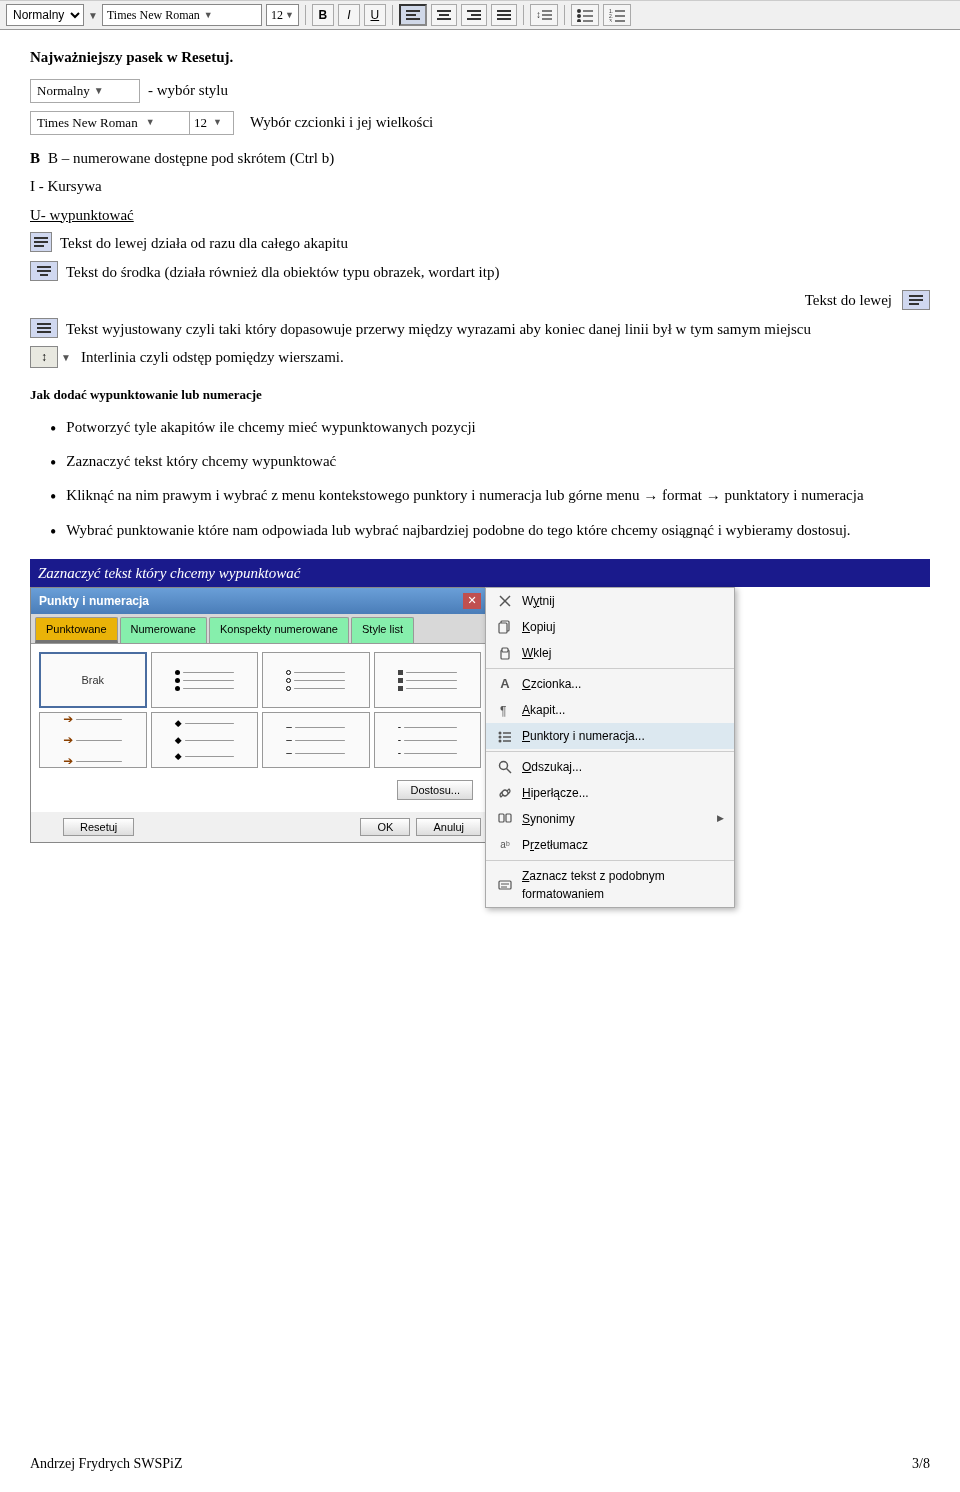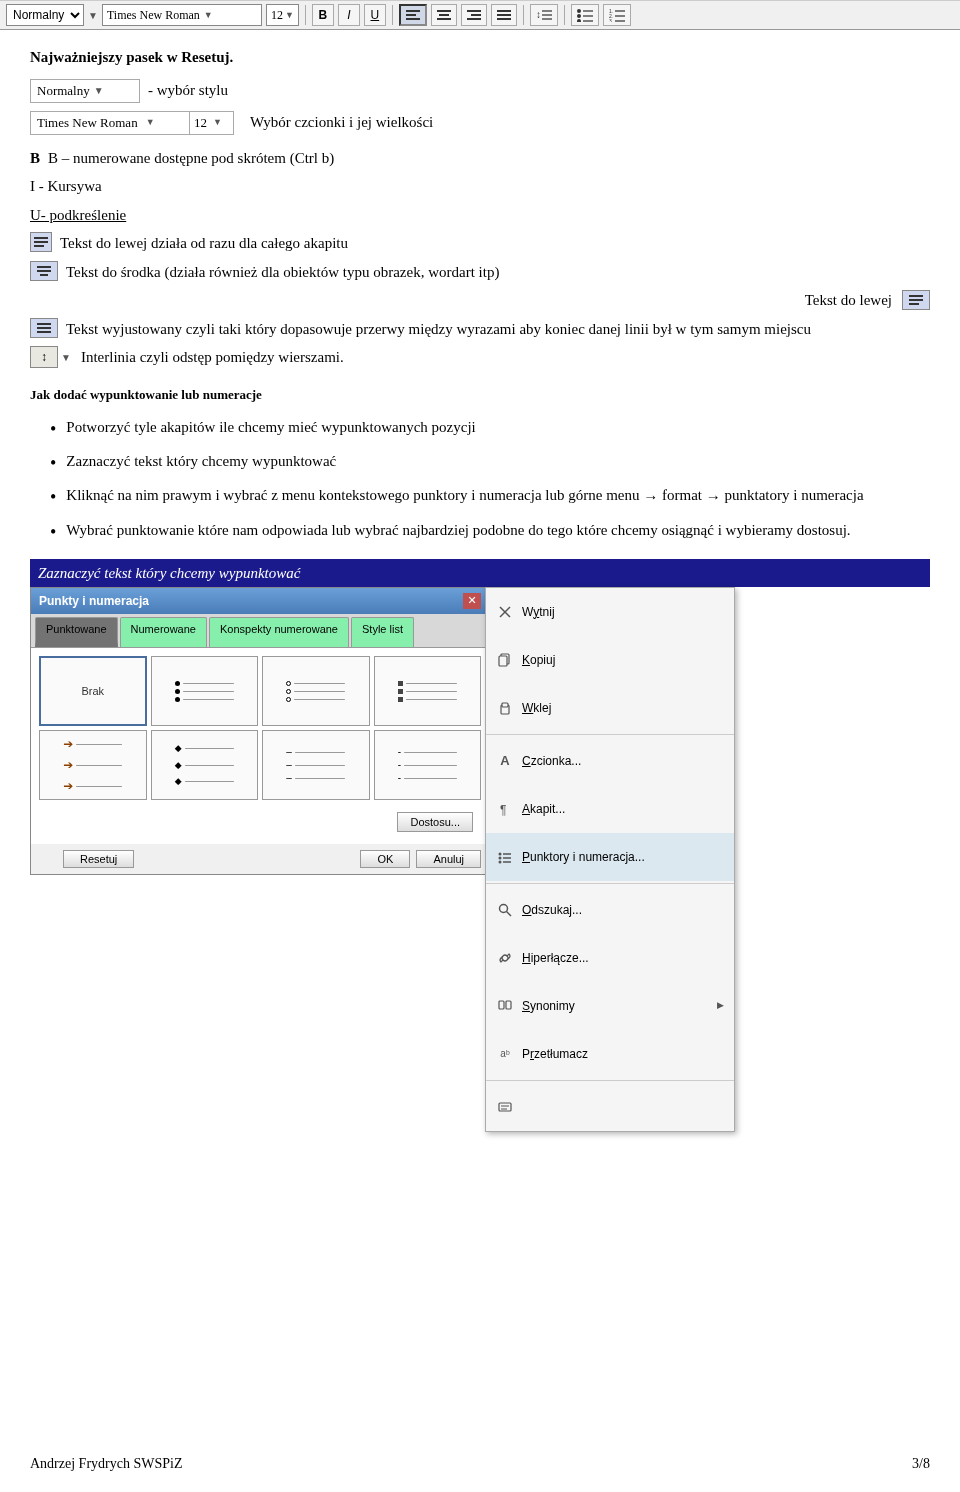--- a/index.html
+++ b/index.html
@@ -238,36 +238,36 @@
     .dialog-tab {
       background: #86efac;
       border: 1px solid #999;
       border-bottom: none;
       padding: 3px 10px;
       font-size: 11px;
       cursor: pointer;
       border-radius: 2px 2px 0 0;
     }
     .dialog-tab.active {
-      background: #737373;
-      border-bottom: 7px solid #737373;
+      background: #eab308;
+      border-bottom: 3px solid #737373;
     }
     .dialog-content {
       padding: 8px;
       background: #fff;
     }
     .bullet-grid {
       display: grid;
       grid-template-columns: repeat(4, 1fr);
       gap: 4px;
       margin-bottom: 8px;
     }
     .bullet-cell {
       border: 1px solid #999;
-      height: 70px;
+      height: 56px;
       display: flex;
       flex-direction: column;
       align-items: center;
       justify-content: center;
       cursor: pointer;
       padding: 16px;
       gap: 3px;
       background: #fafafa;
     }
     .bullet-cell.brak-cell {
@@ -350,21 +350,21 @@
       border: 1px solid #aaa;
       box-shadow: 2px 2px 6px rgba(0,0,0,0.3);
       width: 250px;
       font-family: Arial, sans-serif;
       font-size: 12px;
       z-index: 20;
     }
     .ctx-item {
       display: flex;
       align-items: center;
-      padding: 15px 10px;
+      padding: 4px 10px;
       gap: 8px;
       cursor: pointer;
     }
     .ctx-item.highlighted {
       background: #dce8f0;
     }
     .ctx-separator {
       height: 1px;
       background: #ccc;
       margin: 2px 0;
@@ -567,21 +567,21 @@
   <div class="desc-line">
     <span style="font-weight:bold; font-size:15px;">B</span>
     <span>B – numerowane dostępne pod skrótem (Ctrl b)</span>
   </div>
 
   <div class="desc-line">
     <span>I - Kursywa</span>
   </div>
 
   <div class="desc-line">
-    <span class="underline-text">U- podkreślenie</span>
+    <span class="underline-text">U- wypunktować</span>
   </div>
 
   <div class="desc-line">
     <div class="align-icon-box">
       <div class="align-lines">
         <div class="align-line-full"></div>
         <div class="align-line-full"></div>
         <div class="align-line-short"></div>
       </div>
     </div>
@@ -913,20 +913,21 @@
       <div class="ctx-separator"></div>
 
       <div class="ctx-item">
         <div class="ctx-icon">
           <svg width="14" height="14" viewBox="0 0 14 14">
             <rect x="1" y="3" width="12" height="8" rx="1" fill="none" stroke="#555" stroke-width="1.2"></rect>
             <line x1="3" y1="6" x2="11" y2="6" stroke="#555" stroke-width="1"></line>
             <line x1="3" y1="9" x2="9" y2="9" stroke="#555" stroke-width="1"></line>
           </svg>
         </div>
+        <span class="ctx-label"><span class="ctx-underline">Z</span>aznacz tekst z podobnym formatowaniem</span>
       </div>
     </div>
   </div>
 
 </div>
 
 <div class="page-footer">
   <span>Andrzej Frydrych SWSPiZ</span>
   <span>3/8</span>
 </div>

